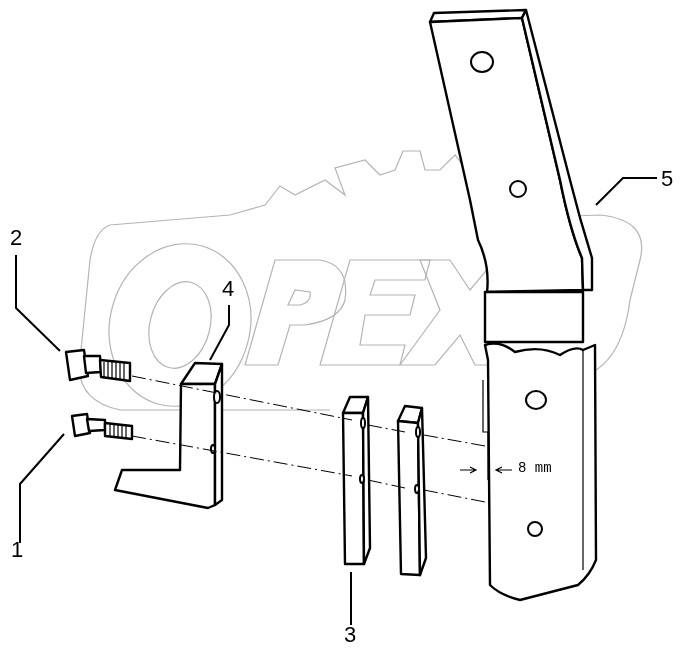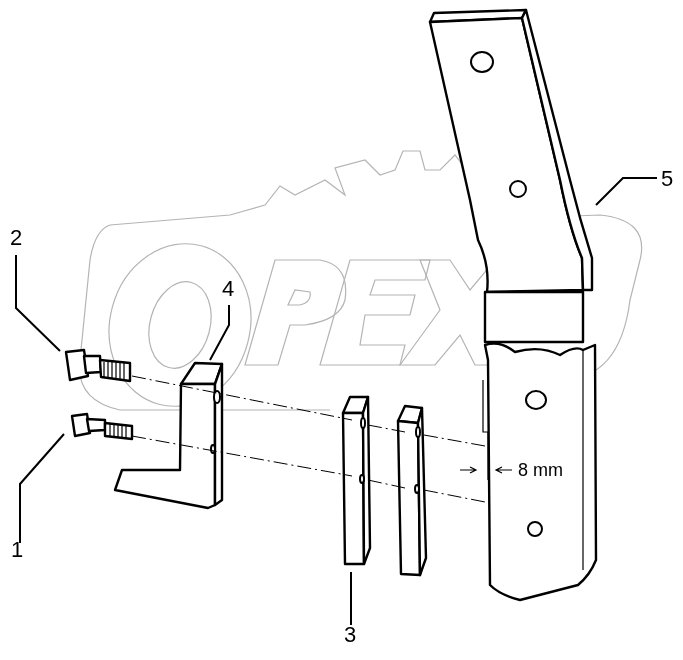--- a/index.html
+++ b/index.html
@@ -5,21 +5,21 @@
   html, body { margin: 0; padding: 0; background: #ffffff; }
   body { width: 683px; height: 660px; position: relative; overflow: hidden; font-family: "Liberation Sans", sans-serif; }
   svg { position: absolute; left: 0; top: 0; }
   .wm { fill: none; stroke: #b4b4b4; stroke-width: 1.2; }
   .part { fill: #ffffff; stroke: #000; stroke-width: 2.4; stroke-linejoin: round; }
   .thin { fill: none; stroke: #000; stroke-width: 1.2; }
   .leader { fill: none; stroke: #000; stroke-width: 2; }
   .axis { fill: none; stroke: #000; stroke-width: 1; stroke-dasharray: 14 4 2 4; }
   .hole { fill: #ffffff; stroke: #000; stroke-width: 2; }
   .label { position: absolute; font-size: 22px; color: #000; line-height: 1; }
-  .dim { position: absolute; font-size: 18px; color: #000; line-height: 1; }
+  .dim { position: absolute; font-size: 14px; color: #000; line-height: 1; font-family: Liberation Mono, monospace; }
 </style>
 </head>
 <body>
 
 <svg width="683" height="660" viewBox="0 0 683 660">
 
   <g>
     <path class="wm" d="M110,225 L230,215 L265,205 L280,186 L295,195 L325,180 L345,195 L335,168 L365,160 L380,175 L395,170 L403,151 L420,151 L425,170 L440,170 L455,155 L470,175 L475,190 L495,208 L520,218 L600,215 Q650,220 640,260 L630,300 Q620,380 560,380 L530,378 M110,225 Q95,230 90,260 L80,360 Q75,400 120,410 L330,410"></path>
     <ellipse class="wm" cx="180" cy="325" rx="70" ry="82" transform="rotate(15 180 325)"></ellipse>
     <ellipse class="wm" cx="180" cy="325" rx="30" ry="44" transform="rotate(15 180 325)"></ellipse>

